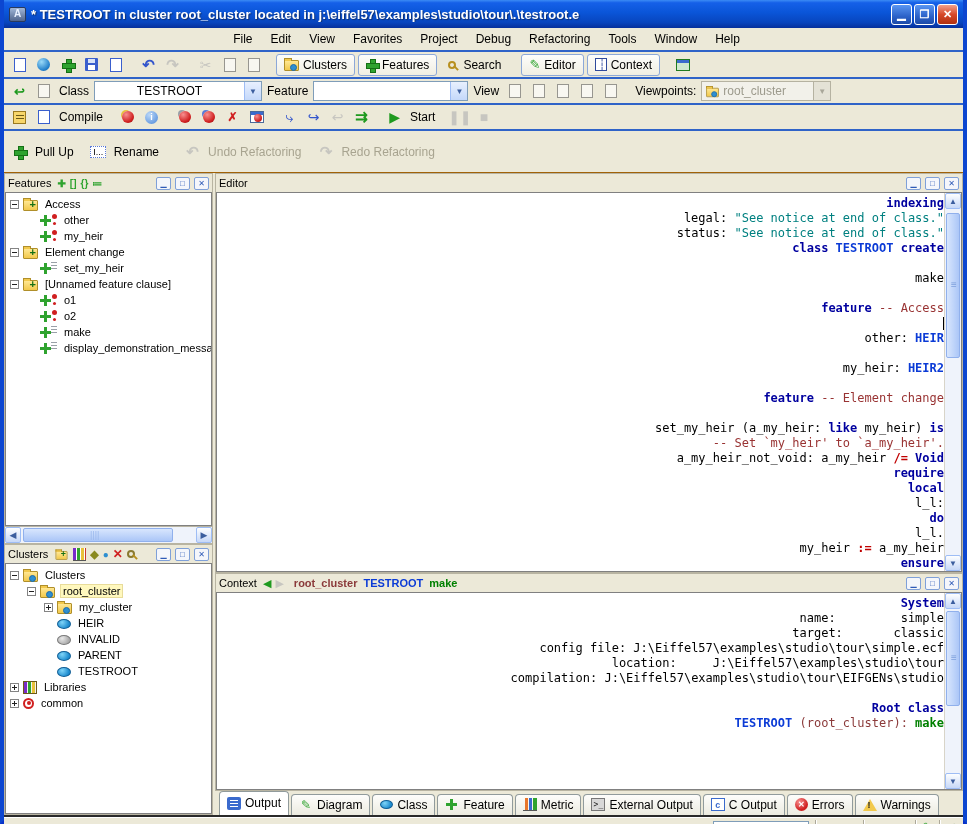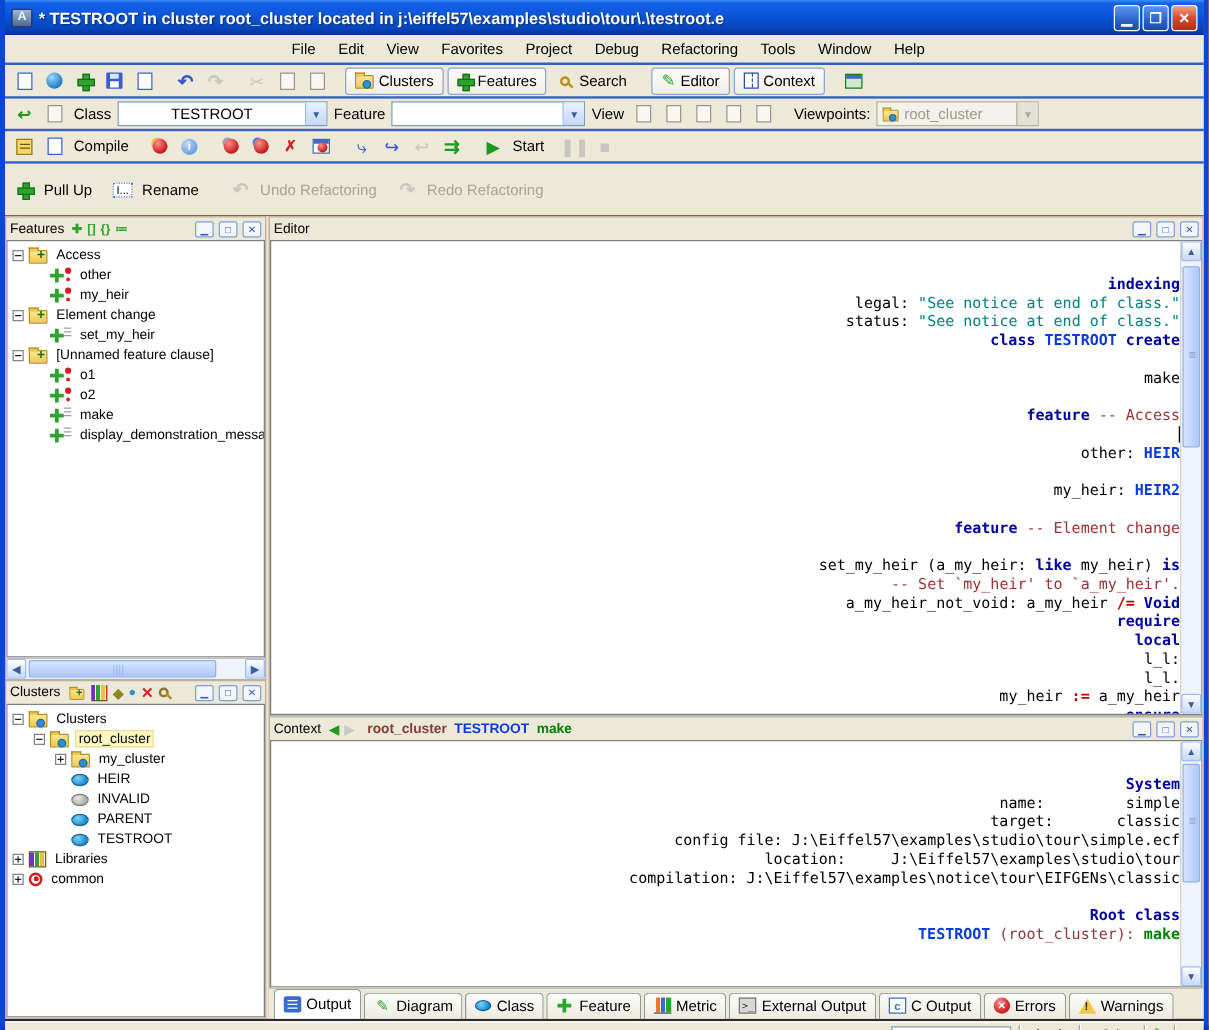--- a/index.html
+++ b/index.html
@@ -102,21 +102,21 @@
   .i-feat .mark { position:absolute; right:0; top:0; }
   .mark.attr { width:5px; height:5px; background:#D02020; border-radius:50%; box-shadow:0 7px 0 -1px #D02020;}
   .mark.routine { width:6px; height:1px; background:#9AA0A8; box-shadow:0 3px 0 #9AA0A8, 0 6px 0 #9AA0A8;}
   .i-classblue { width:14px; height:10px; border-radius:50%; background:radial-gradient(circle at 35% 30%,#7FD4F8,#1E8CCF 70%); border:1px solid #0F5E96; margin-top:1px;}
   .i-classgray { width:14px; height:10px; border-radius:50%; background:radial-gradient(circle at 35% 30%,#E8E8E8,#ABABAB 70%); border:1px solid #7A7A7A; margin-top:1px;}
   .i-books { width:14px; height:13px; background:linear-gradient(90deg,#7A2BC8 0 3px,#F2F2F2 3px 4px,#2FA32F 4px 7px,#F2F2F2 7px 8px,#E8C23A 8px 11px,#F2F2F2 11px 12px,#C83A2B 12px 14px); border:1px solid #6A5A18;}
   .i-target { width:11px; height:11px; border:2px solid #D02020; border-radius:50%; background:#fff; position:relative;}
   .i-target::after { content:''; position:absolute; left:1.5px; top:1.5px; width:4px; height:4px; background:#D02020; border-radius:50%;}
 
   
-  .code { font-family:"DejaVu Sans Mono",monospace; font-size:12px; line-height:15px; padding:3px 0 13px 8px;margin-top:24px; }
+  .code { font-family:"DejaVu Sans Mono",monospace; font-size:12px; line-height:15px; padding:3px 0 13px 8px; }
   .code-line { white-space:pre; height:15px; }
   .kw { color:#00009F; font-weight:bold; }
   .cls { color:#0B3BD6; font-weight:bold; }
   .str { color:#008080; }
   .cmt { color:#993333; }
   .op { color:#C00000; font-weight:bold; }
   .pl { color:#000; }
   .kwb { color:#00009F; font-weight:bold; }
   .maroon { color:#8B3A3A; }
   .green { color:#008000; font-weight:bold; }
@@ -562,20 +562,21 @@
               <div class="code-line"><span class="pl">    my_heir: </span><span class="cls">HEIR2</span></div>
               <div class="code-line">&nbsp;</div>
               <div class="code-line"><span class="kw">feature </span><span class="cmt">-- Element change</span></div>
               <div class="code-line">&nbsp;</div>
               <div class="code-line"><span class="pl">    set_my_heir (a_my_heir: </span><span class="kw">like</span><span class="pl"> my_heir) </span><span class="kw">is</span></div>
               <div class="code-line"><span class="cmt">            -- Set `my_heir' to `a_my_heir'.</span></div>
               <div class="code-line"><span class="pl">            a_my_heir_not_void: a_my_heir </span><span class="op">/= </span><span class="kw">Void</span></div>
               <div class="code-line"><span class="pl">        </span><span class="kw">require</span></div>
               <div class="code-line"><span class="pl">        </span><span class="kw">local</span></div>
               <div class="code-line"><span class="pl">            l_l:</span></div>
+              <div class="code-line"><span class="pl">        </span><span class="kw">do</span></div>
               <div class="code-line"><span class="pl">            l_l.</span></div>
               <div class="code-line"><span class="pl">            my_heir </span><span class="op">:= </span><span class="pl">a_my_heir</span></div>
               <div class="code-line"><span class="pl">        </span><span class="kw">ensure</span></div>
             </div>
           <div class="vscroll">
             <span class="sbtn">▲</span>
             <span class="vthumb" style="top:20px; height:145px;"></span>
             <span class="sbtn down">▼</span>
           </div>
         </div>
@@ -592,21 +593,21 @@
           <span class="pbtn">□</span>
           <span class="pbtn">✕</span>
         </div>
         <div class="panel-body">
           <div class="code" id="context-code" style="margin-right:17px;">
               <div class="code-line"><span class="kwb">System</span></div>
               <div class="code-line"><span class="pl">    name:         simple</span></div>
               <div class="code-line"><span class="pl">    target:       classic</span></div>
               <div class="code-line"><span class="pl">    config file: J:\Eiffel57\examples\studio\tour\simple.ecf</span></div>
               <div class="code-line"><span class="pl">    location:     J:\Eiffel57\examples\studio\tour</span></div>
-              <div class="code-line"><span class="pl">    compilation: J:\Eiffel57\examples\notice\tour\EIFGENs\classic</span></div>
+              <div class="code-line"><span class="pl">    compilation: J:\Eiffel57\examples\studio\tour\EIFGENs\studio</span></div>
               <div class="code-line">&nbsp;</div>
               <div class="code-line"><span class="kwb">Root class</span></div>
               <div class="code-line"><span class="pl">    </span><span class="cls">TESTROOT</span><span class="maroon"> (root_cluster): </span><span class="green">make</span></div>
             </div>
           <div class="vscroll">
             <span class="sbtn">▲</span>
             <span class="vthumb" style="top:18px; height:95px;"></span>
             <span class="sbtn down">▼</span>
           </div>
         </div>

